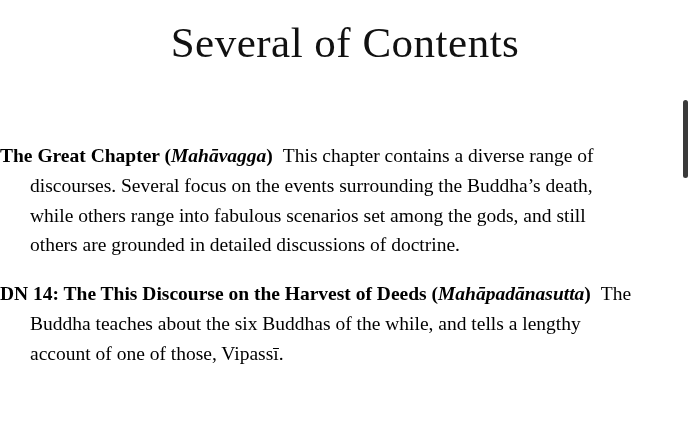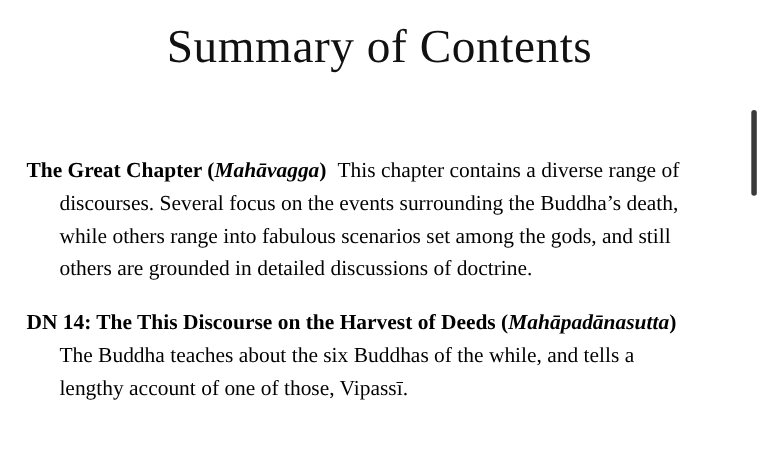--- a/index.html
+++ b/index.html
@@ -27,21 +27,20 @@
     font-weight: 400;
     font-size: 43px;
     letter-spacing: 0.5px;
     margin: 0;
     padding-top: 18px;
     line-height: 1.15;
     color: #111111;
   }
   .body-block {
     margin-top: 74px;
-    padding-left: 24px;
     padding-right: 52px;
   }
   .entry {
     margin-bottom: 2px;
     font-size: 19.5px;
     line-height: 1.52;
     text-align: left;
     text-indent: 0;
     padding-left: 30px;
   }
@@ -78,21 +77,21 @@
     height: 78px;
     background: #3a3a3a;
     border-radius: 3px;
   }
 </style>
 </head>
 <body>
 
 <div class="page">
 
-  <h1 class="page-title">Summary of Contents</h1>
+  <h1 class="page-title">Several of Contents</h1>
 
   <div class="body-block">
 
     <p class="entry"><span class="lead"><span class="entry-head">The Great Chapter (</span><span class="entry-head-italic">Mahāvagga</span><span class="entry-head">)</span></span><span class="gap"></span><span class="entry-text">This chapter contains a diverse range of discourses.  Several focus on the events surrounding the Buddha’s death, while others range into fabulous scenarios set among the gods, and still others are grounded in detailed discussions of doctrine.</span></p>
 
     <p class="entry"><span class="lead"><span class="entry-head">DN 14:  The This Discourse on the Harvest of Deeds (</span><span class="entry-head-italic">Mahāpadānasutta</span><span class="entry-head">)</span></span><span class="gap"></span><span class="entry-text">The Buddha teaches about the six Buddhas of the while, and tells a lengthy account of one of those, Vipassī.</span></p>
 
   </div>
 
   <div class="scrollbar-track">

